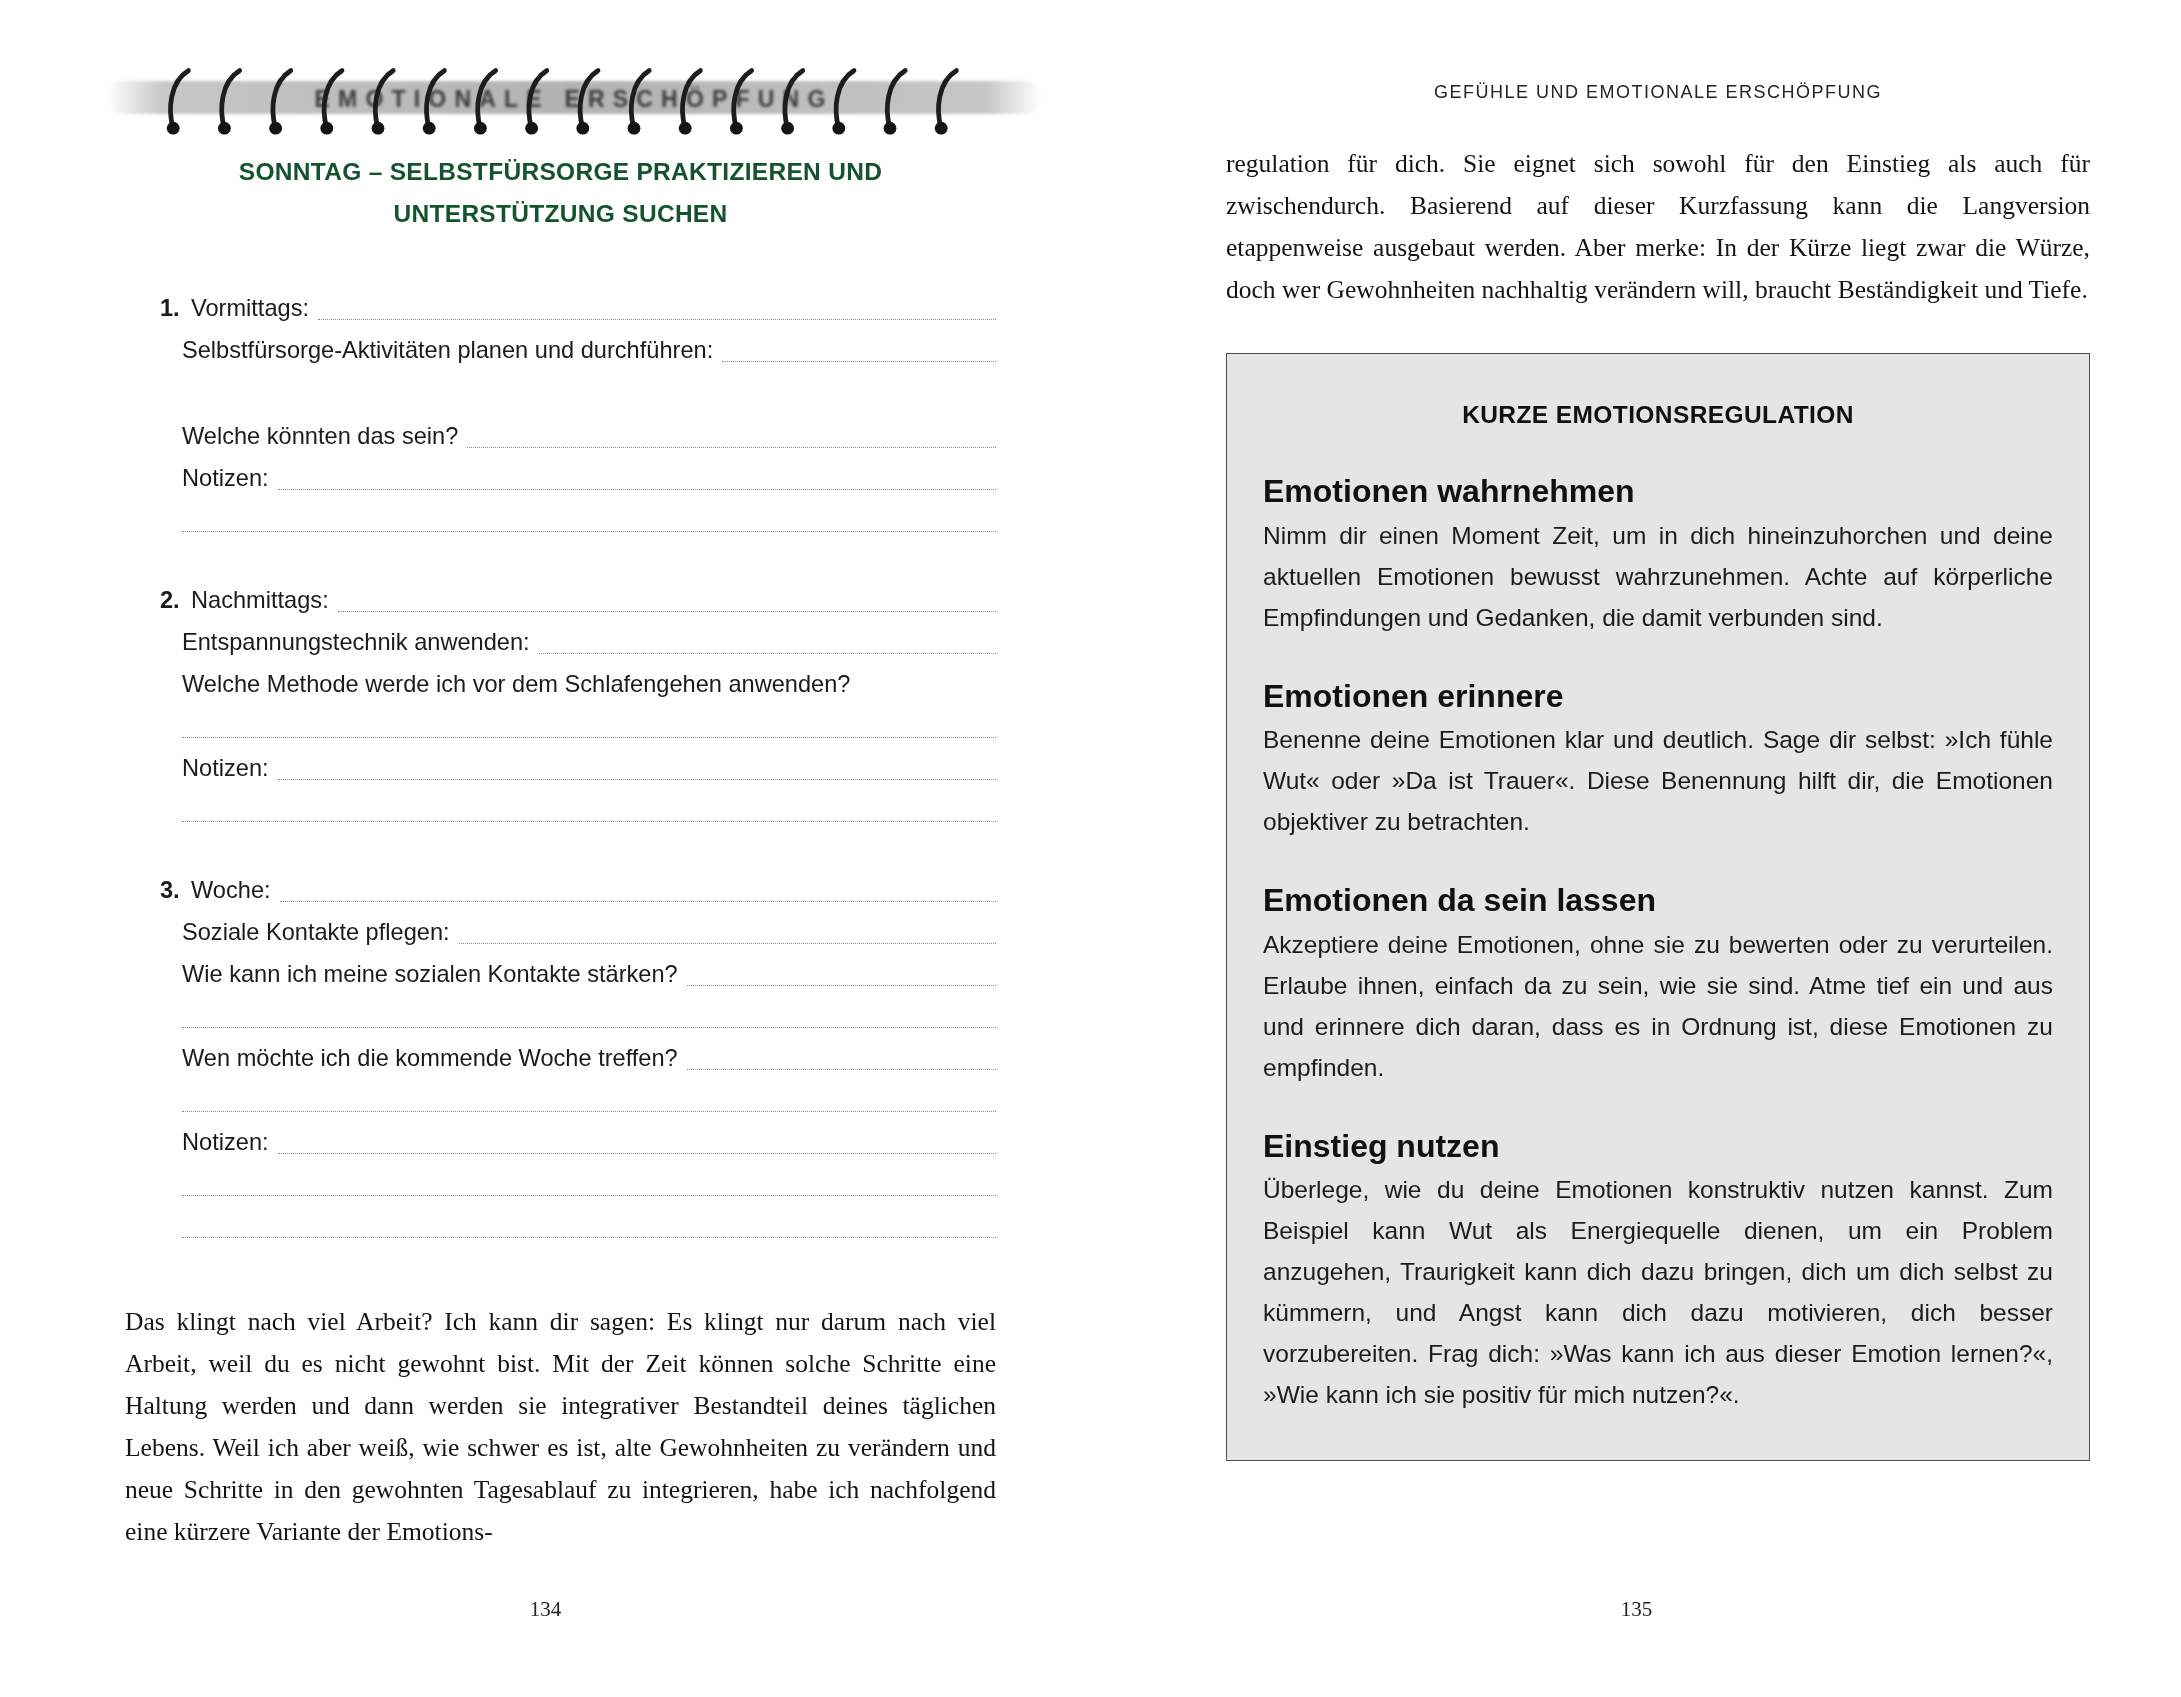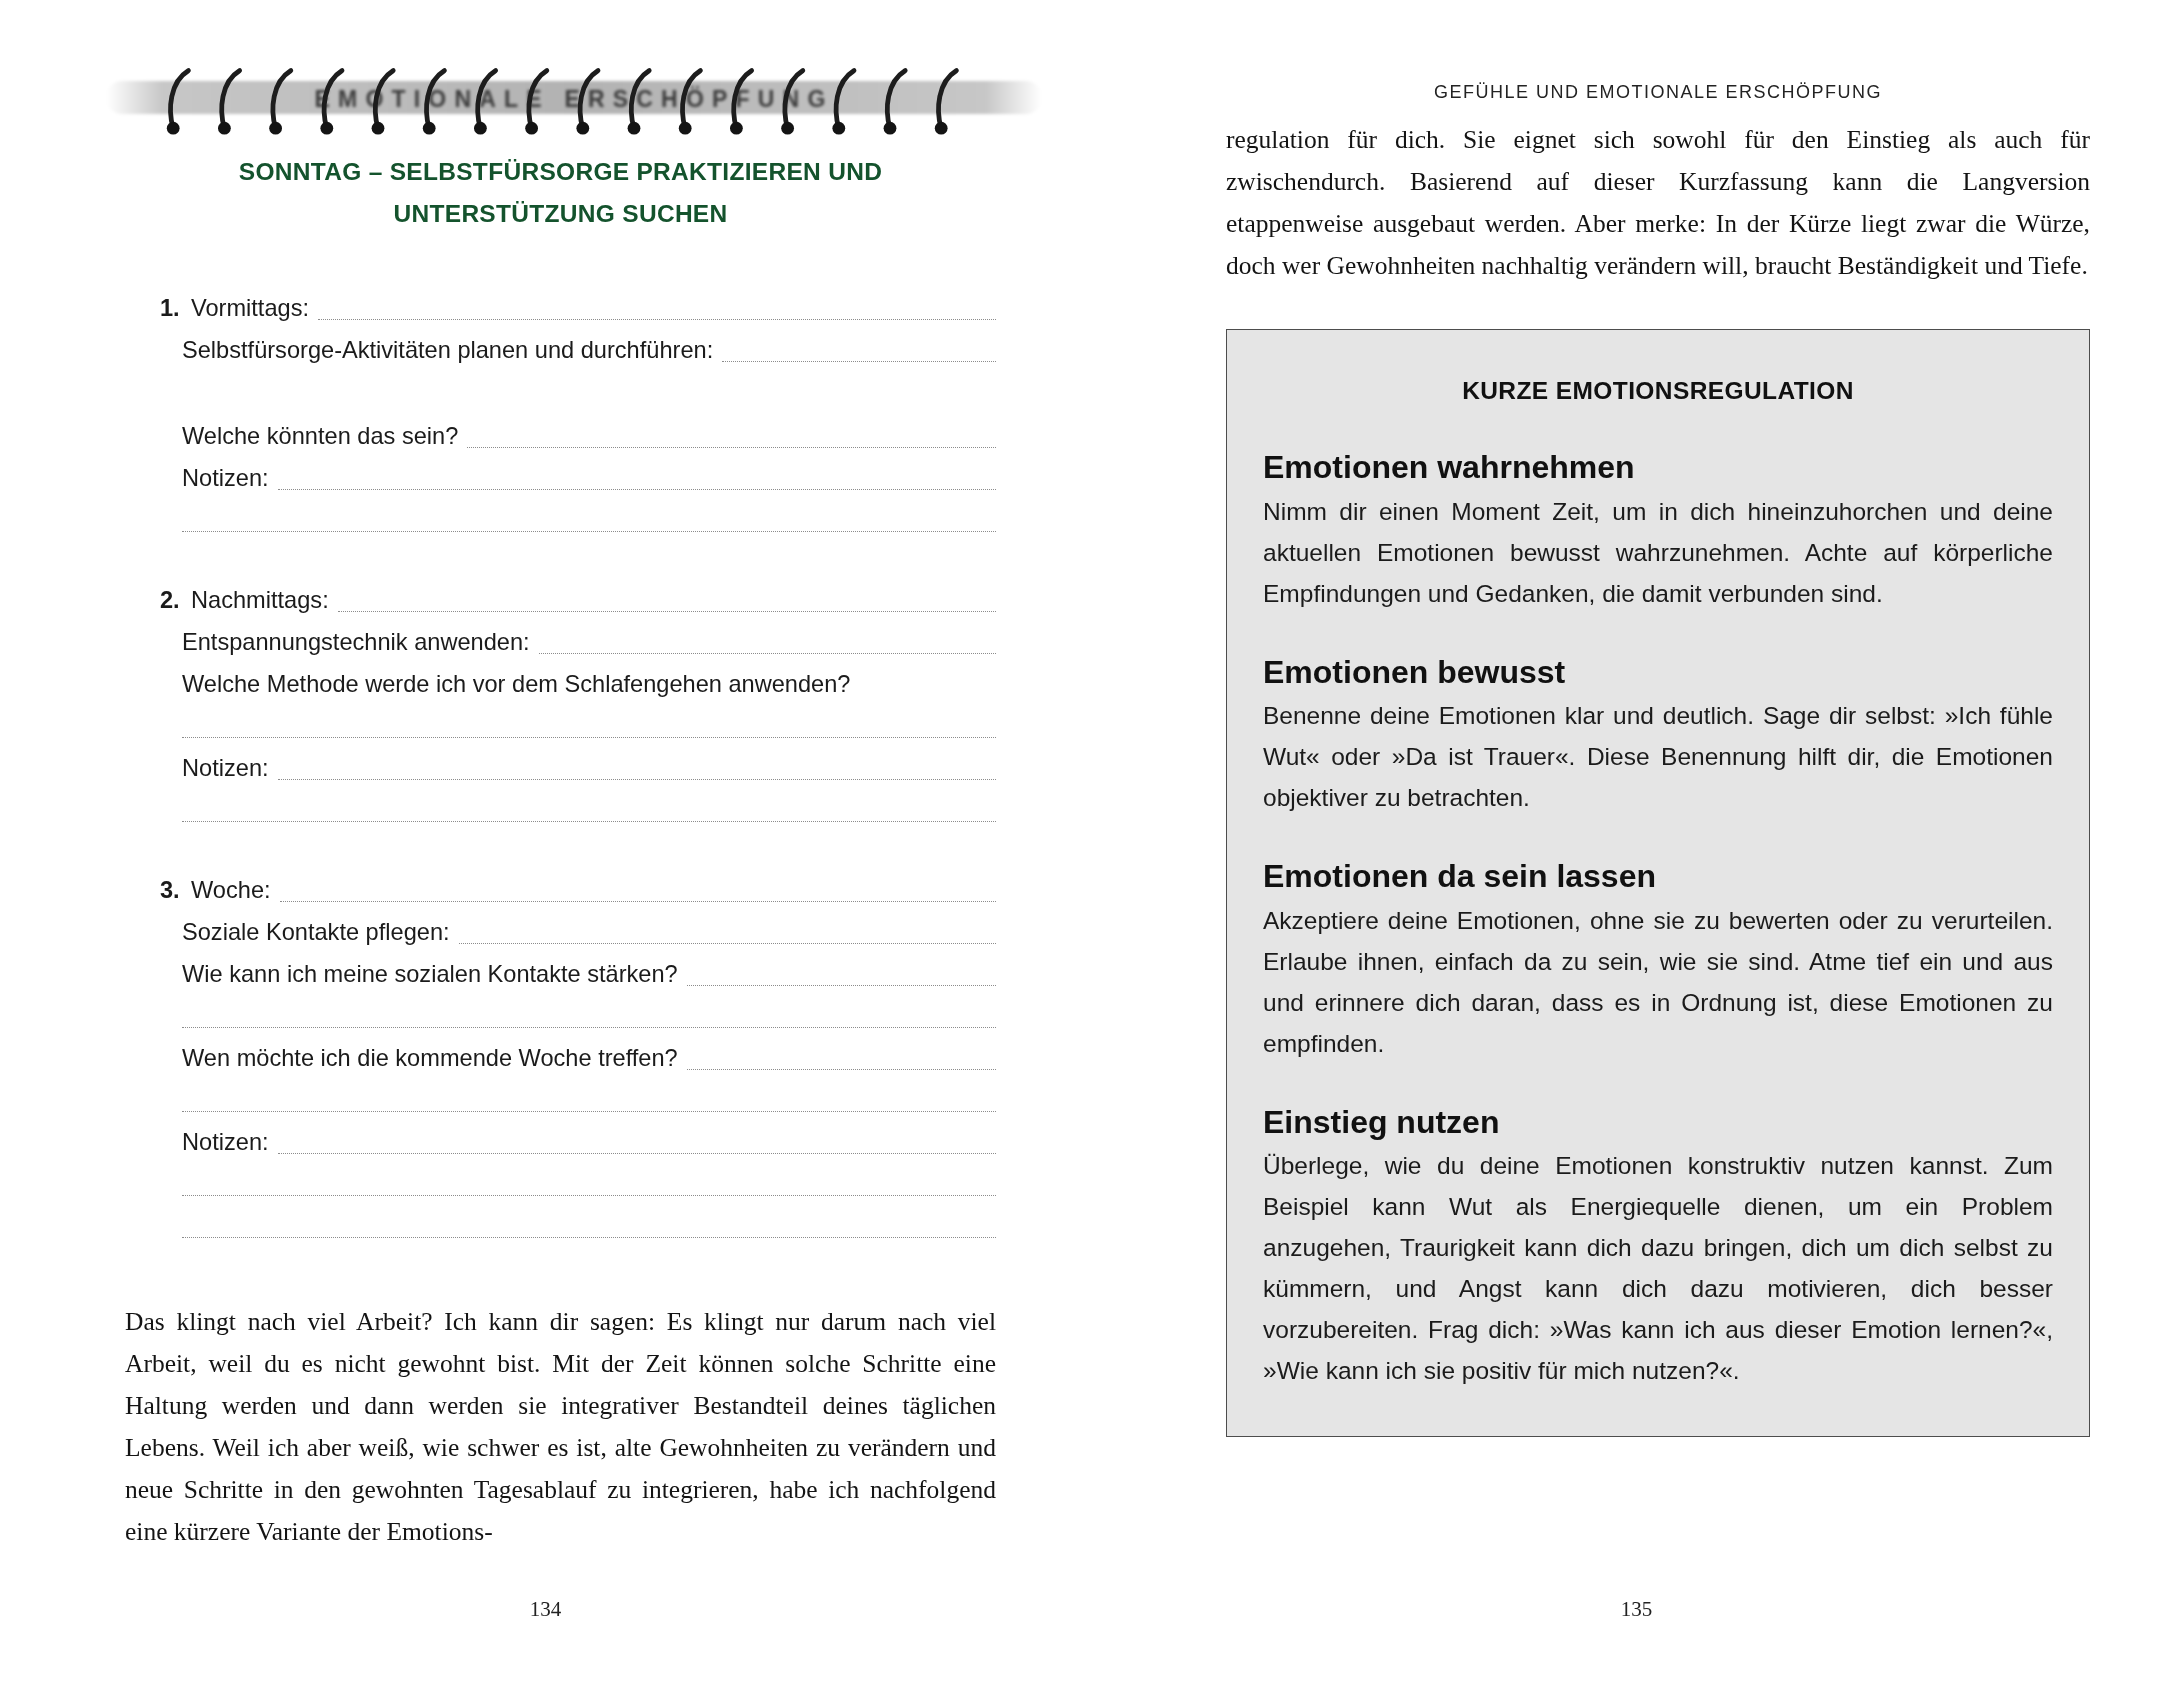--- a/index.html
+++ b/index.html
@@ -33,21 +33,21 @@
 
   .serif-par{font-family:"Liberation Serif","DejaVu Serif",serif;font-size:25.5px;line-height:42px;
       text-align:justify;color:#141414;margin:55px 0 0 0;}
 
   .pagenum{position:absolute;bottom:75px;left:0;width:100%;text-align:center;
       font-family:"Liberation Serif","DejaVu Serif",serif;font-size:21px;color:#222;}
 
   
   .rp-inner{position:absolute;left:135px;right:92px;top:0;bottom:0;}
   .run-head{padding-top:82px;text-align:center;font-size:18px;letter-spacing:1.5px;color:#232323;}
-  .rp-par{margin-top:16px;}
+  .rp-par{margin-top:40px;}
   .box{margin-top:42px;border:1.8px solid #4d4d4d;padding:47px 36px 45px 36px;background:#e5e5e5;}
   .box-title{text-align:center;font-weight:bold;font-size:24.5px;letter-spacing:0.4px;color:#111;
       margin-bottom:44px;}
   .box-sec + .box-sec{margin-top:40px;}
   .box-h{font-weight:bold;font-size:32px;line-height:36px;margin:0 0 5.5px 0;color:#111;}
   .box-b{font-size:24.5px;line-height:41px;text-align:justify;margin:0;color:#1b1b1b;}
 </style>
 </head>
 <body>
 
@@ -205,21 +205,21 @@
 
       <div class="box">
         <div class="box-title">KURZE EMOTIONSREGULATION</div>
 
         <div class="box-sec">
           <div class="box-h">Emotionen wahrnehmen</div>
           <p class="box-b">Nimm dir einen Moment Zeit, um in dich hineinzuhorchen und deine aktuellen Emotionen bewusst wahrzunehmen. Achte auf körperliche Empfindungen und Gedanken, die damit verbunden sind.</p>
         </div>
 
         <div class="box-sec">
-          <div class="box-h">Emotionen bewusst</div>
+          <div class="box-h">Emotionen erinnere</div>
           <p class="box-b">Benenne deine Emotionen klar und deutlich. Sage dir selbst: »Ich fühle Wut« oder »Da ist Trauer«.  Diese Benennung hilft dir, die Emotionen objektiver zu betrachten.</p>
         </div>
 
         <div class="box-sec">
           <div class="box-h">Emotionen da sein lassen</div>
           <p class="box-b">Akzeptiere deine Emotionen, ohne sie zu bewerten oder zu verurteilen. Erlaube ihnen, einfach da zu sein, wie sie sind. Atme tief ein und aus und erinnere dich daran, dass es in Ordnung ist, diese Emotionen zu empfinden.</p>
         </div>
 
         <div class="box-sec">
           <div class="box-h">Einstieg nutzen</div>

